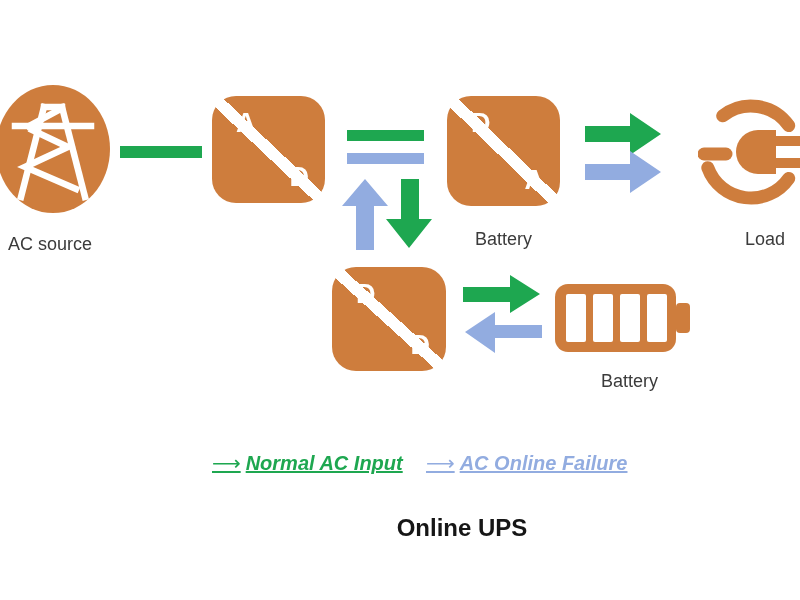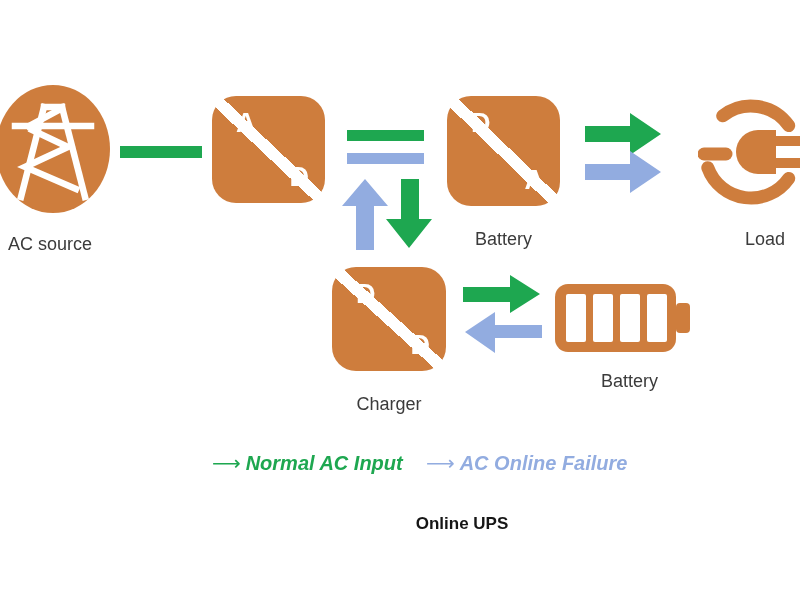--- a/index.html
+++ b/index.html
@@ -21,27 +21,27 @@
   }
   .block .lt{left:24px;top:14px;}
   .block .lb{right:16px;bottom:12px;}
   .bus{position:absolute;}
   .bus.green{background:var(--green);}
   .bus.blue{background:var(--blue);}
   .fill-green{fill:var(--green);}
   .fill-blue{fill:var(--blue);}
   .fill-orange{fill:var(--orange);}
   .stroke-orange{stroke:var(--orange);}
-  .legend-item{position:absolute;font-size:20px;font-style:italic;font-weight:600;white-space:nowrap;}
+  .legend-item{position:absolute;font-size:20px;font-style:italic;font-weight:600;white-space:nowrap;text-decoration:underline;}
   .legend-item .arrow{font-style:normal;font-weight:normal;margin-right:5px;font-size:20px;}
   .legend-green{color:var(--green);}
   .legend-blue{color:var(--blue);}
   .title{
     position:absolute;left:462px;top:514px;transform:translateX(-50%);
-    color:var(--title);font-size:17px;font-weight:bold;white-space:nowrap;
+    color:var(--title);font-size:24px;font-weight:bold;white-space:nowrap;
   }
 </style>
 </head>
 <body>
 
 <div class="canvas" style="--orange: #ce7d3d; --green: #1ea750; --blue: #92ace0; --label: #3b3b3b; --title: #161616;">
 
   <svg class="abs" style="left:-4px;top:85px" width="114" height="128" viewBox="0 0 114 128">
     <ellipse cx="57" cy="64" rx="57" ry="64" class="fill-orange"></ellipse>
     <g stroke="#ffffff" stroke-width="6.5" fill="none" stroke-linecap="square">
@@ -94,21 +94,20 @@
     <path class="fill-orange" d="M78,42 H60 A22,22 0 0 0 60,86 H78 Z"></path>
     <rect class="fill-orange" x="78" y="48" width="24" height="10"></rect>
     <rect class="fill-orange" x="78" y="70" width="24" height="10"></rect>
   </svg>
   <div class="nlabel" style="left:715px;top:229px;width:100px">Load</div>
 
   <div class="block" style="left:332px;top:267px;width:114px;height:104px">
     <span class="lt">D</span>
     <span class="lb">D</span>
   </div>
-  <div class="nlabel" style="left:332px;top:394px;width:114px">Charger</div>
 
   <svg class="abs" style="left:555px;top:284px" width="136" height="68" viewBox="0 0 136 68">
     <rect class="fill-orange" x="0" y="0" width="121" height="68" rx="13"></rect>
     <rect fill="#ffffff" x="11" y="10" width="20" height="48" rx="2"></rect>
     <rect fill="#ffffff" x="38" y="10" width="20" height="48" rx="2"></rect>
     <rect fill="#ffffff" x="65" y="10" width="20" height="48" rx="2"></rect>
     <rect fill="#ffffff" x="92" y="10" width="20" height="48" rx="2"></rect>
     <rect class="fill-orange" x="121" y="19" width="14" height="30" rx="4"></rect>
   </svg>
   <div class="nlabel" style="left:562px;top:371px;width:135px">Battery</div>

